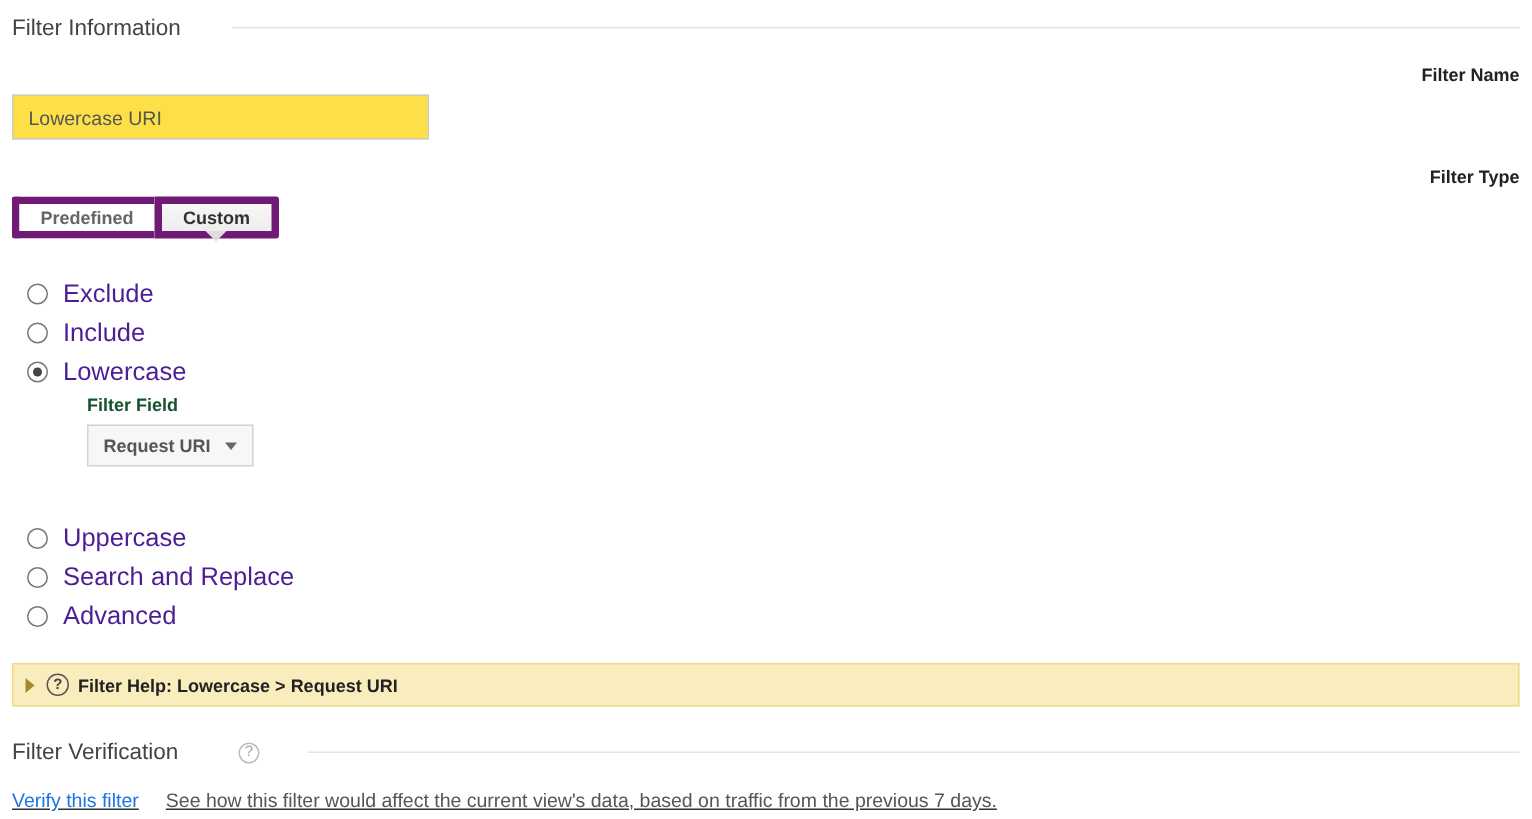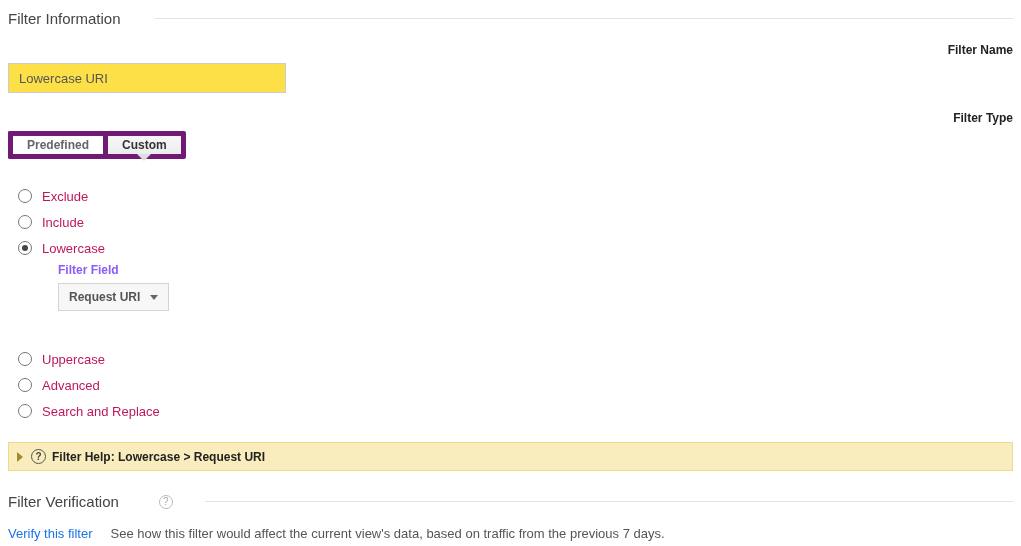--- a/index.html
+++ b/index.html
@@ -78,22 +78,22 @@
       width: 0; height: 0;
       border-left: 7px solid transparent;
       border-right: 7px solid transparent;
       border-top: 7px solid #ddd;
     }
     .radio-list { padding-left: 10px; }
     .radio-row {
       display: flex;
       align-items: center;
       height: 26px;
-      font-size: 13px;
-      color: #be185d;
+      font-size: 17px;
+      color: #4c1d95;
     }
     .radio-circle {
       width: 14px; height: 14px;
       border: 1px solid #777;
       border-radius: 50%;
       margin-right: 10px;
       display: inline-flex;
       align-items: center;
       justify-content: center;
       background: #fff;
@@ -105,21 +105,21 @@
       background: #444;
     }
     .sub-group {
       margin-left: 40px;
       margin-top: 2px;
       margin-bottom: 20px;
     }
     .sub-label {
       font-size: 12px;
       font-weight: 700;
-      color: #8b5cf6;
+      color: #14532d;
       margin-bottom: 6px;
       display: block;
     }
     .dropdown {
       display: inline-flex;
       align-items: center;
       height: 28px;
       padding: 0 10px;
       background: #f7f7f7;
       border: 1px solid #d3d3d3;
@@ -177,20 +177,21 @@
       font-size: 10px;
       color: #aaa;
       margin-left: 6px;
     }
     .verify-row {
       display: flex;
       align-items: baseline;
       gap: 18px;
       font-size: 13px;
       margin-top: 14px;
+      text-decoration: underline;
     }
     .link { color: #1a73e8; cursor: pointer; }
     .desc { color: #555; text-align: center; }
   </style>
 </head>
 <body>
 
 <div class="section-header">
   <span class="section-title">Filter Information</span>
   <div class="section-line"></div>
@@ -231,25 +232,25 @@
     </div>
 
     <div class="gap-15"></div>
 
     <div class="radio-row">
       <span class="radio-circle"></span>
       <span>Uppercase</span>
     </div>
     <div class="radio-row">
       <span class="radio-circle"></span>
+      <span>Search and Replace</span>
+    </div>
+    <div class="radio-row">
+      <span class="radio-circle"></span>
       <span>Advanced</span>
-    </div>
-    <div class="radio-row">
-      <span class="radio-circle"></span>
-      <span>Search and Replace</span>
     </div>
   </div>
 </div>
 
 <div class="help-bar">
   <span class="help-caret"></span>
   <span class="help-qmark">?</span>
   <span class="help-text">
     <strong><span>Filter Help: </span><span>Lowercase</span><span>  &gt;  </span><span>Request URI</span></strong>
   </span>

